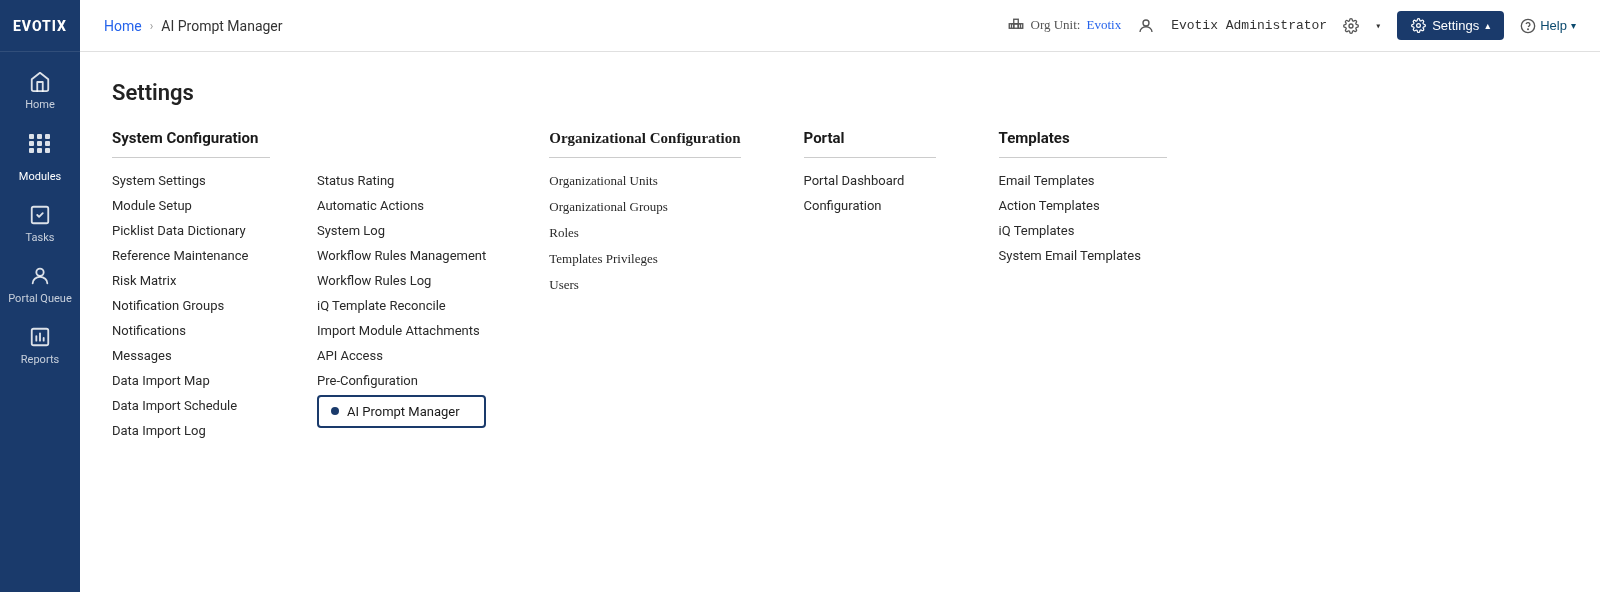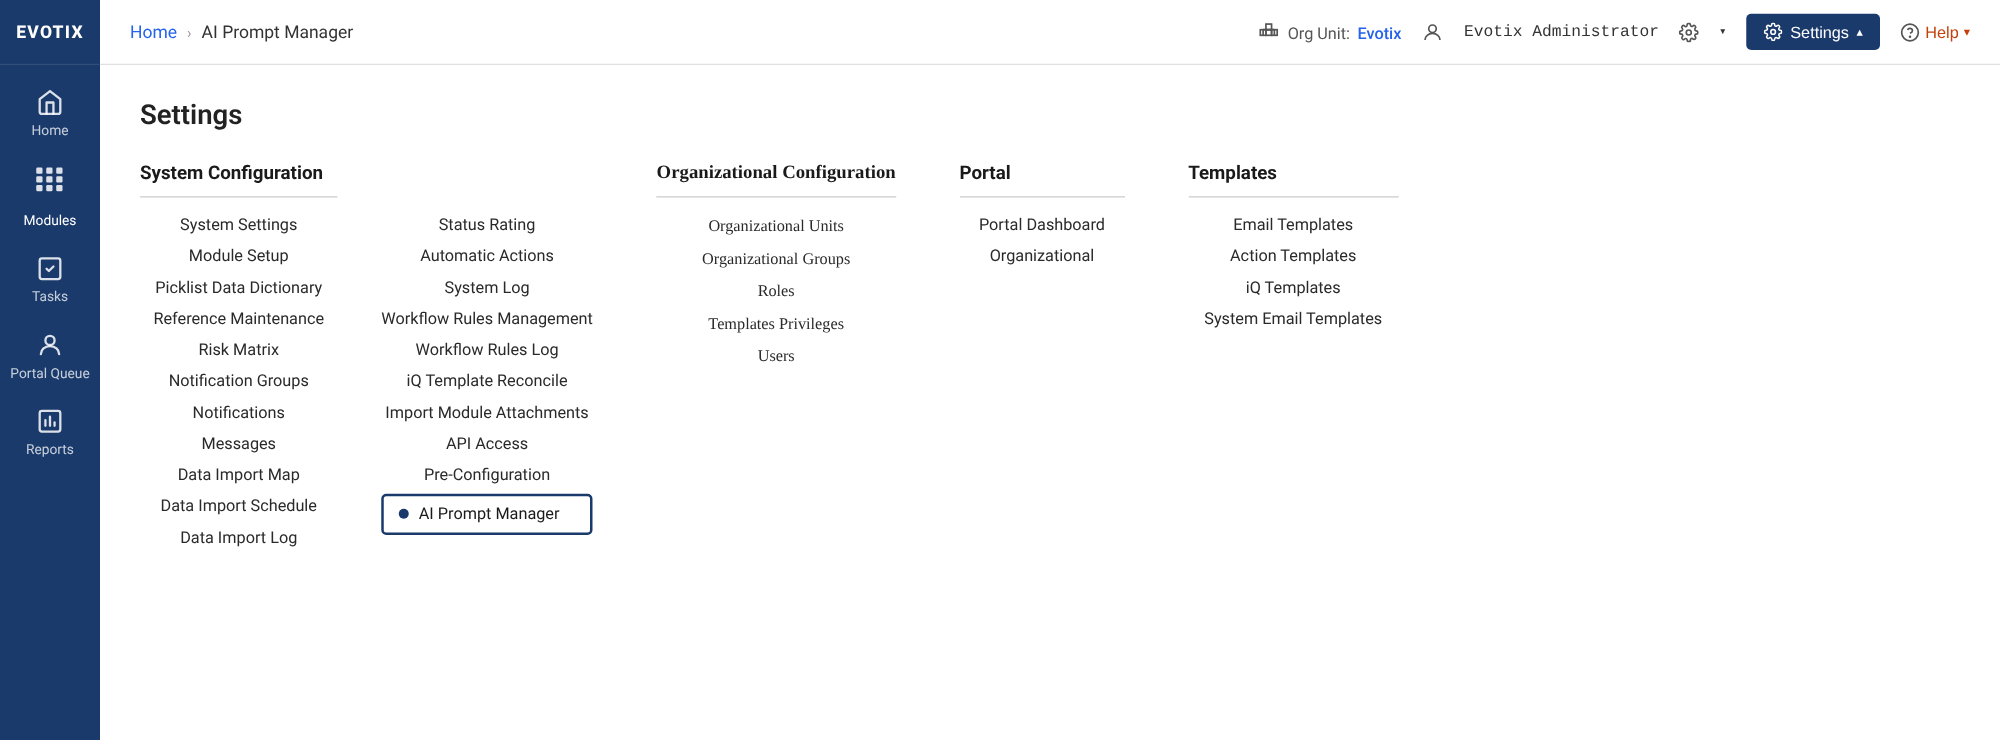--- a/index.html
+++ b/index.html
@@ -95,24 +95,25 @@
       color: #333;
       font-size: 14px;
     }
     .topnav-right {
       display: flex;
       align-items: center;
       gap: 16px;
     }
     .org-unit {
       display: flex;
-      align-items: flex-end;
+      align-items: flex-start;
       gap: 6px;
       font-size: 13px;
       color: #555;
+      font-family: Liberation Serif, serif;
     }
     .org-unit-link {
       color: #2563eb;
       font-weight: 500;
     }
     .user-info {
       display: flex;
       align-items: center;
       gap: 16px;
       font-size: 13px;
@@ -130,21 +131,21 @@
       display: flex;
       align-items: center;
       gap: 6px;
       font-weight: 500;
     }
     .help-btn {
       display: flex;
       align-items: center;
       gap: 4px;
       font-size: 13px;
-      color: #c2410c;
+      color: #0c4a6e;
       cursor: pointer;
       background: none;
       border: none;
     }
     .chevron-down {
       font-size: 10px;
     }
 
     
     .main {
@@ -156,21 +157,21 @@
       background: #fff;
     }
     .settings-title {
       font-size: 22px;
       font-weight: 600;
       color: #222;
       margin-bottom: 24px;
     }
     .settings-grid {
       display: flex;
-      gap: 3px;
+      gap: 15px;
       align-items: flex-start;
     }
     .settings-column {
       min-width: 200px;
       padding-right: 32px;
     }
     .col-header {
       font-size: 15px;
       font-weight: 700;
       color: #1a1a1a;
@@ -178,21 +179,20 @@
       padding-bottom: 8px;
       margin-bottom: 10px;
       line-height: 1.3;
     }
     .col-item {
       font-size: 13px;
       color: #2a2a2a;
       padding: 5px 0;
       cursor: pointer;
       display: block;
-      text-align: center;
     }
 
     .ai-prompt-item {
       display: flex;
       align-items: center;
       gap: 8px;
       padding: 7px 12px;
       border: 2px solid #1a3a6b;
       border-radius: 4px;
       font-size: 13px;
@@ -393,21 +393,21 @@
       <span class="col-item">Roles</span>
       <span class="col-item">Templates Privileges</span>
       <span class="col-item">Users</span>
     </div>
 
     <div class="settings-column" style="min-width:180px; padding-right: 48px;">
       <div class="col-header">
         <span>Portal</span>
       </div>
       <span class="col-item">Portal Dashboard</span>
-      <span class="col-item">Organizational</span>
+      <span class="col-item">Configuration</span>
     </div>
 
     <div class="settings-column" style="min-width:200px;">
       <div class="col-header">
         <span>Templates</span>
       </div>
       <span class="col-item">Email Templates</span>
       <span class="col-item">Action Templates</span>
       <span class="col-item">iQ Templates</span>
       <span class="col-item">System Email Templates</span>

